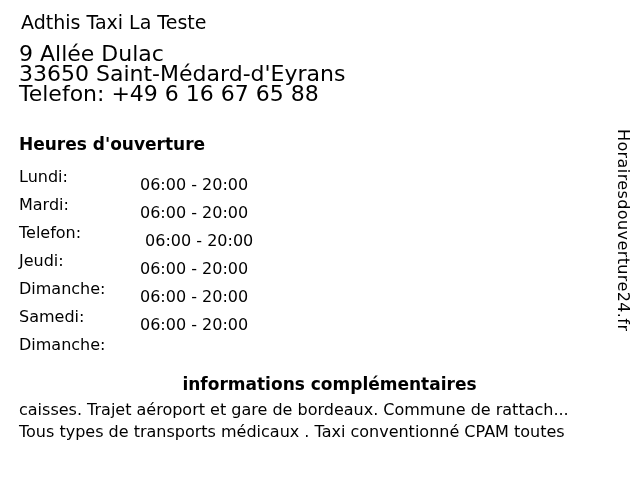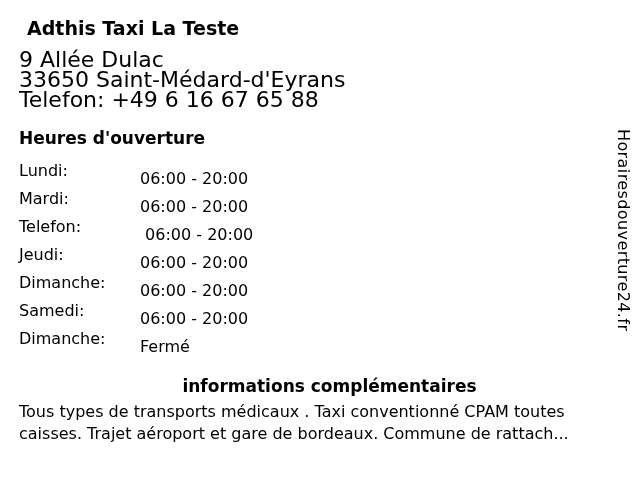--- a/index.html
+++ b/index.html
@@ -13,41 +13,41 @@
     position: relative;
     width: 640px;
     height: 480px;
     overflow: hidden;
     background: #ffffff;
   }
   .content {
     padding-left: 19px;
   }
   .page-title {
-    margin: 8px;
+    margin: 2px;
     padding-top: 9px;
     font-size: 19px;
-    font-weight: bold;
+    font-weight: normal;
     line-height: 23px;
     white-space: nowrap;
   }
   .address {
     margin-top: 10px;
     font-size: 22px;
     line-height: 20px;
   }
   .address div { white-space: nowrap; }
   .section-heading {
     margin: 0;
     font-size: 17px;
     font-weight: bold;
     line-height: 20px;
     white-space: nowrap;
   }
-  .hours-heading { margin-top: 18px; }
+  .hours-heading { margin-top: 30px; }
   .hours-table {
     margin-top: 13px;
     font-size: 16px;
     line-height: 20px;
   }
   .hours-row {
     display: grid;
     grid-template-columns: 121px 1fr;
   }
   .hours-row .time { white-space: pre; margin-top: 8px; }
@@ -105,27 +105,26 @@
       <div class="hours-row">
         <span class="day">Dimanche:</span>
         <span class="time">06:00 - 20:00</span>
       </div>
       <div class="hours-row">
         <span class="day">Samedi:</span>
         <span class="time">06:00 - 20:00</span>
       </div>
       <div class="hours-row">
         <span class="day">Dimanche:</span>
-        <span class="time">Fermé</span>
       </div>
     </div>
 
     <h2 class="section-heading info-heading">informations complémentaires</h2>
 
     <div class="info-paragraph">
+      <div>caisses. Trajet aéroport et gare de bordeaux. Commune de rattach...</div>
       <div>Tous types de transports médicaux . Taxi conventionné CPAM toutes</div>
-      <div>caisses. Trajet aéroport et gare de bordeaux. Commune de rattach...</div>
     </div>
 
   </div>
 
   <div class="watermark">Horairesdouverture24.fr</div>
 </div>
 
 </body></html>

